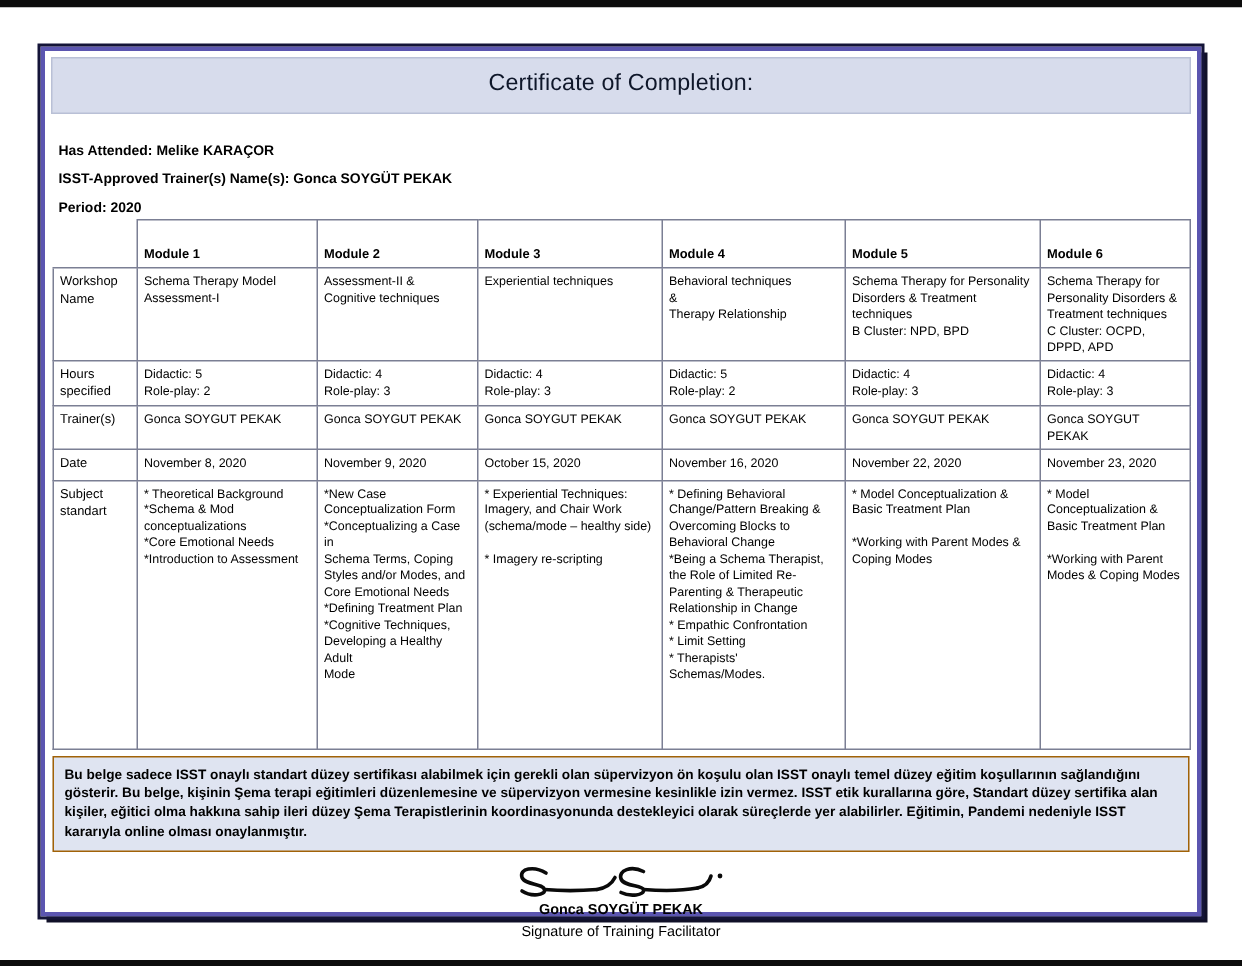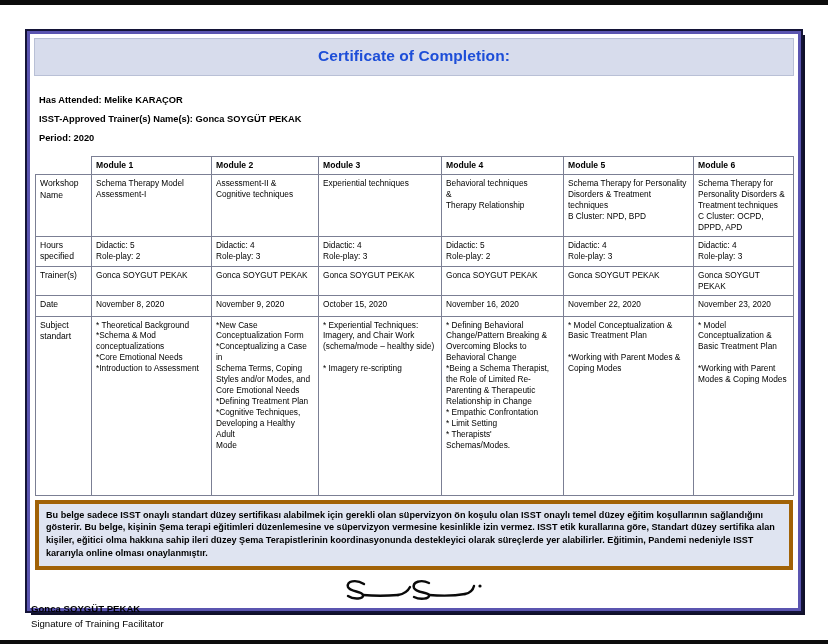--- a/index.html
+++ b/index.html
@@ -58,36 +58,36 @@
   }
   .title-band {
     background: #d7dcec;
     border: 1px solid #b9c0d6;
     margin: 3px 3px 0 3px;
     padding: 7px 0 8px 0;
     text-align: center;
   }
   .title-line {
     font-size: 15.5px;
-    font-weight: bold;
-    color: #1d4ed8;
+    font-weight: normal;
+    color: #0f172a;
     line-height: 1.35;
     letter-spacing: 0.1px;
   }
   .meta-block {
     padding: 19px 0 2px 8px;
   }
   .meta-line {
     font-size: 9.3px;
     font-weight: bold;
     color: #000;
     margin-bottom: 9px;
     white-space: nowrap;
   }
-  .meta-line.tight { margin-bottom: 11px; }
+  .meta-line.tight { margin-bottom: 1px; }
   .meta-line.last { margin-bottom: 2px; }
 
   table.cert-table {
     border-collapse: collapse;
     table-layout: fixed;
     width: 758px;
     margin: 0 4px 0 4px;
     font-size: 8.3px;
     color: #000;
   }
@@ -100,44 +100,44 @@
   }
   td.rowlabel {
     font-weight: normal;
     font-size: 8.6px;
     border-left: none;
     padding-left: 4px;
   }
   tr.modhead td {
     font-weight: bold;
     font-size: 8.6px;
-    padding-top: 3px;
+    padding-top: 17px;
     padding-bottom: 3px;
   }
   tr.modhead td.corner {
     border-left: none;
     border-top: none;
   }
   td.cell-line {
     white-space: pre-line;
   }
   .footer-note {
     margin: 4px 4px 0 4px;
     background: #dfe4f1;
-    border: 4px solid #a16207;
+    border: 1px solid #a16207;
     padding: 5px 7px 6px 7px;
     font-size: 9.1px;
     font-weight: bold;
     line-height: 1.42;
     text-align: left;
     color: #000;
   }
   .sign-area {
     margin-top: 6px;
-    text-align: left;
+    text-align: center;
   }
   .sig-svg { display: block; margin: 0 auto; }
   .sign-name {
     font-size: 9.6px;
     font-weight: bold;
     margin-top: 1px;
   }
   .sign-role {
     font-size: 9.6px;
     font-weight: normal;

